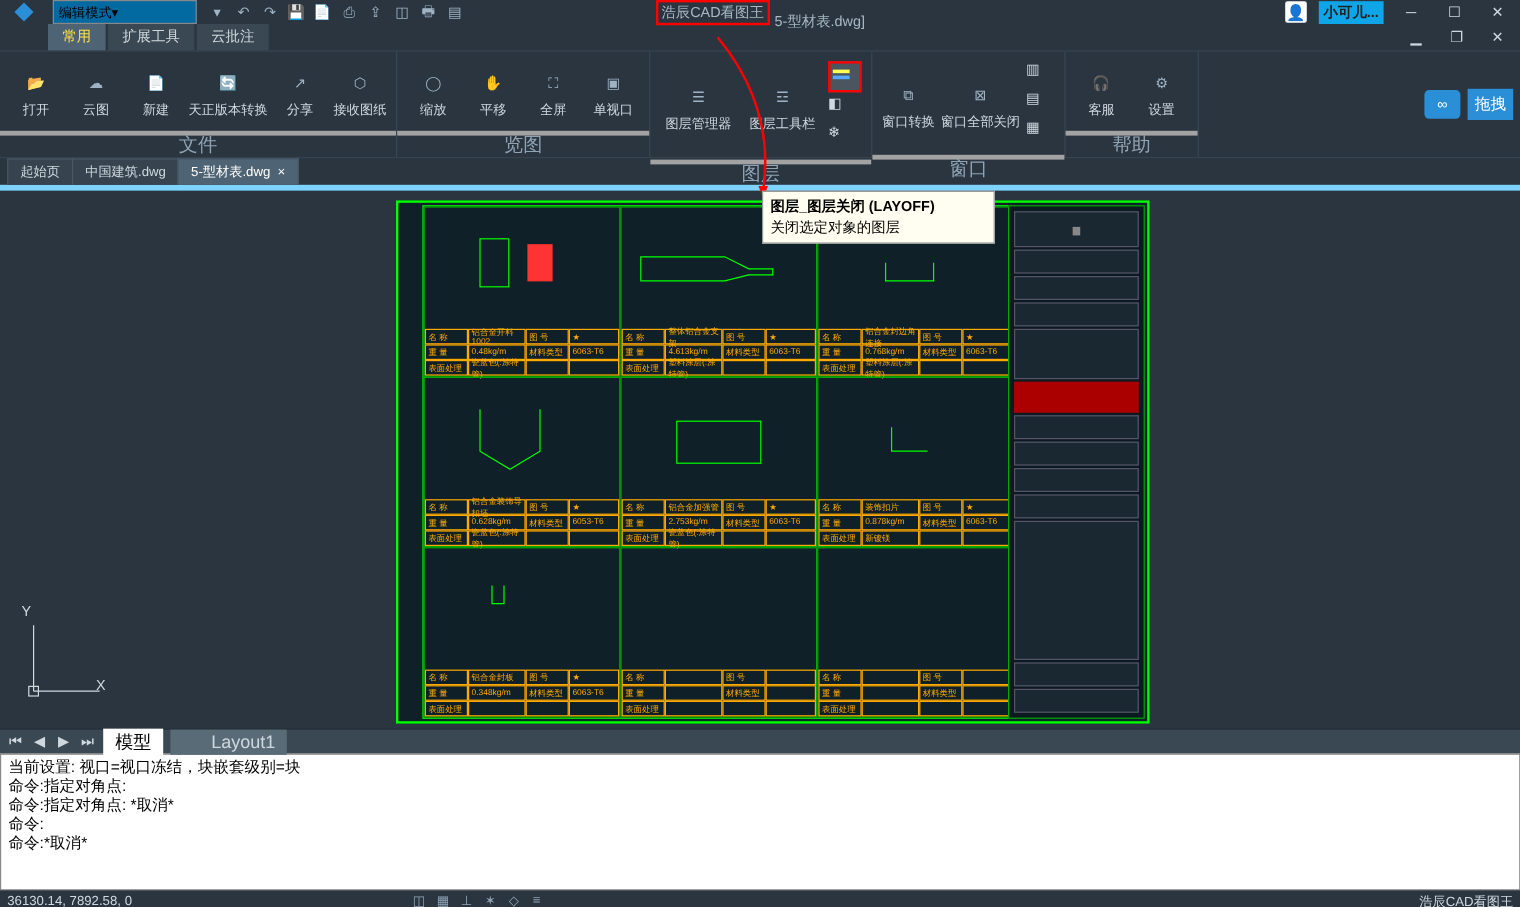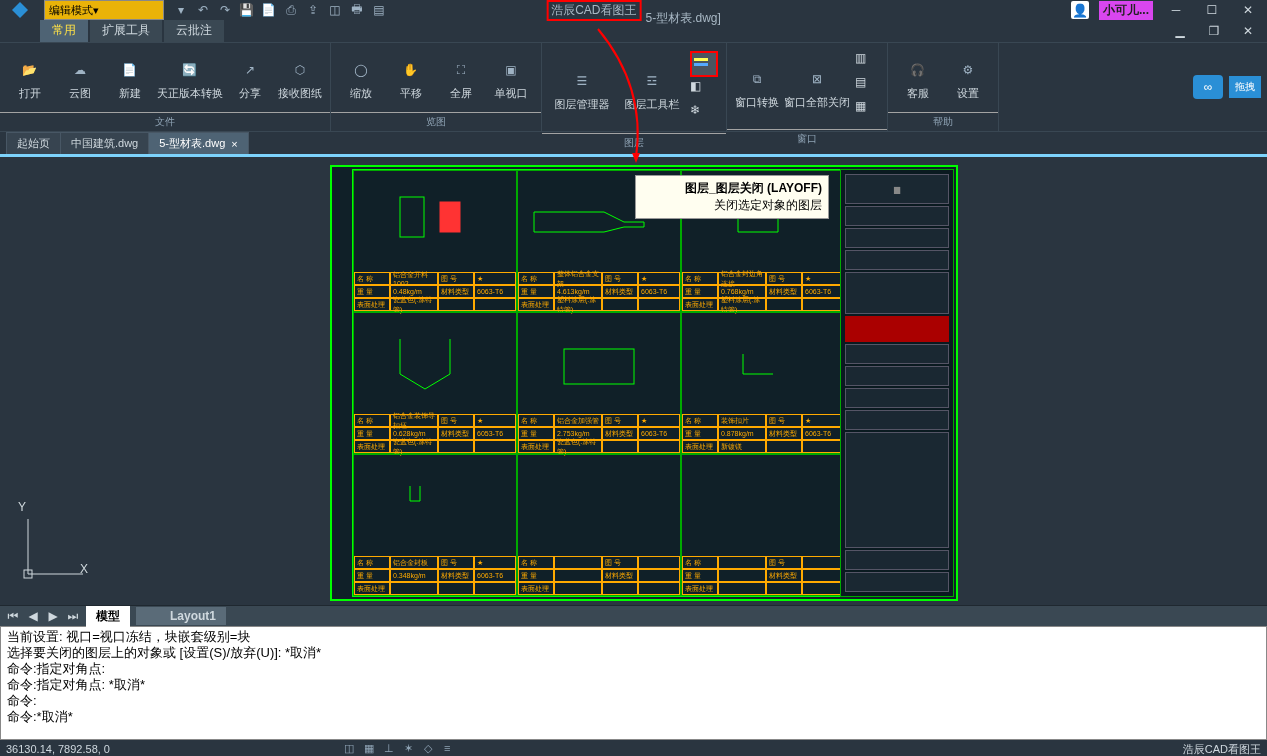--- a/index.html
+++ b/index.html
@@ -1,68 +1,68 @@
 <!DOCTYPE html>
 <html><head>
 <meta charset="utf-8">
 <style>
   html,body{margin:0;padding:0;width:1267px;height:756px;background:#2a3540;font-family:"Microsoft YaHei",Arial,sans-serif;font-size:12px;color:#cfd8de;overflow:hidden;}
   .titlebar{height:20px;background:#2a3540;display:flex;align-items:center;position:relative;}
   .tb-logo{width:40px;height:20px;display:flex;align-items:center;justify-content:center;}
-  .mode-combo{width:110px;height:18px;background:#eab308;color:#000;border:1px solid #888;font-size:11px;padding:0 4px;display:flex;align-items:center;justify-content:flex-start;margin-left:4px;}
+  .mode-combo{width:110px;height:18px;background:#0369a1;color:#000;border:1px solid #888;font-size:11px;padding:0 4px;display:flex;align-items:center;justify-content:flex-start;margin-left:4px;}
   .qat{display:flex;align-items:center;gap:8px;margin-left:10px;}
   .qat-icon{width:14px;height:14px;display:flex;align-items:center;justify-content:center;color:#9fb3c4;font-size:12px;}
   .title-center{position:absolute;left:50%;transform:translateX(-50%);display:flex;align-items:center;gap:2px;}
   .title-hl{background:transparent;border:2px solid #ff0000;padding:0 3px;color:#a8b8c4;}
   .title-right{position:absolute;right:6px;display:flex;align-items:center;gap:10px;}
   .user-badge{background:#fff;color:#f7a300;width:18px;height:18px;display:flex;align-items:center;justify-content:center;font-size:13px;border-radius:2px;}
   .win-btn{width:26px;height:18px;display:flex;align-items:center;justify-content:center;color:#cfd8de;}
   .tabbar{height:22px;background:#2a3540;display:flex;align-items:flex-end;padding-left:40px;gap:2px;}
   .tab{padding:3px 12px;background:#3a4853;color:#cfd8de;font-size:12px;}
   .tab.active{background:#4e6374;color:#fde047;}
   .sub-win{position:absolute;right:6px;top:22px;display:flex;gap:8px;}
   .ribbon{height:88px;background:#2a3540;border-top:1px solid #394753;border-bottom:1px solid #394753;display:flex;}
   .rgroup{border-right:1px solid #394753;display:flex;flex-direction:column;}
   .rgroup-buttons{flex:1;display:flex;align-items:center;padding:4px 6px;gap:2px;}
-  .rgroup-label{height:18px;text-align:center;font-size:10px;color:#8fa3b4;border-top:1px solid #a3a3a3;line-height:18px;}
+  .rgroup-label{height:18px;text-align:center;font-size:16px;color:#8fa3b4;border-top:4px solid #a3a3a3;line-height:18px;}
   .rbtn{width:48px;display:flex;flex-direction:column;align-items:center;justify-content:center;gap:3px;cursor:pointer;}
   .rbtn-ico{width:28px;height:28px;display:flex;align-items:center;justify-content:center;color:#9fb3c4;}
   .rbtn-lbl{font-size:11px;color:#cfd8de;text-align:center;line-height:12px;}
   .rbtn-wide{width:68px;}
   .rbtn-narrow{width:24px;height:22px;}
   .rbtn-box{border:2px solid #ff0000;background:#4a5560;}
   .stacked{display:flex;flex-direction:column;gap:2px;padding:4px 2px;}
   .ribbon-right{margin-left:auto;display:flex;align-items:center;padding-right:6px;gap:6px;}
   .cloud-btn{width:30px;height:24px;background:#2a8fd6;border-radius:4px;display:flex;align-items:center;justify-content:center;color:#fff;}
-  .pull-tab{background:#2a8fd6;color:#fff;padding:4px 6px;font-size:10px;}
-  .doctabs{height:22px;background:#2a3540;display:flex;align-items:center;padding-left:6px;border-bottom:3px solid #7dd3fc;}
+  .pull-tab{background:#2a8fd6;color:#fff;padding:4px 6px;font-size:13px;}
+  .doctabs{height:22px;background:#2a3540;display:flex;align-items:center;padding-left:6px;border-bottom:5px solid #7dd3fc;}
   .doctab{padding:3px 10px;background:#374450;color:#cfd8de;border:1px solid #485765;border-bottom:none;font-size:11px;margin-right:-1px;display:flex;align-items:center;gap:6px;}
   .doctab.active{background:#4e6374;color:#fff;}
   .canvas-area{position:relative;height:448px;background:#2a3540;}
   .ucs{position:absolute;left:18px;bottom:18px;color:#cfd8dc;font-size:12px;}
   .drawing{position:absolute;left:330px;top:8px;width:624px;height:432px;border:2px solid #00ff00;background:#102028;}
   .drawing-inner{position:absolute;left:20px;top:2px;right:110px;bottom:2px;border:1px solid #00ff00;display:grid;grid-template-columns:1fr 1fr 1fr;grid-template-rows:1fr 1fr 1fr;}
   .cell{border:1px solid #00aa00;position:relative;}
   .cell-meta{position:absolute;left:0;right:0;bottom:0;}
   .mrow{display:flex;height:13px;font-size:7px;color:#ffaa00;}
   .mrow>div{border:1px solid #ffaa00;padding:0 2px;display:flex;align-items:center;}
   .mc1{width:30px;}.mc2{flex:1;}.mc3{width:30px;}.mc4{width:36px;}
   .title-block{position:absolute;right:2px;top:2px;width:104px;bottom:2px;border:1px solid #00aa00;background:#0a1a20;display:flex;flex-direction:column;gap:2px;padding:4px;}
   .tb-box{border:1px solid #556;background:#1a2832;height:18px;}
   .tb-logo2{height:28px;background:#1a2832;border:1px solid #556;display:flex;align-items:center;justify-content:center;font-size:8px;color:#888;}
   .tb-mag{height:26px;background:#a00;}
   .sketch{position:absolute;top:6px;left:6px;right:6px;bottom:52px;}
   .sk-line{stroke:#00ff00;stroke-width:1;fill:none;}
   .sk-red{stroke:#ff3333;fill:#ff3333;}
-  .tooltip{position:absolute;left:635px;top:18px;width:180px;background:#fffef0;border:1px solid #999;color:#000;padding:4px 6px;font-size:12px;z-index:50;text-align:right;}
+  .tooltip{position:absolute;left:635px;top:0px;width:180px;background:#fffef0;border:1px solid #999;color:#000;padding:4px 6px;font-size:12px;z-index:50;}
   .tooltip b{font-weight:bold;}
   .arrow-line{position:absolute;left:596px;top:-130px;width:60px;height:144px;z-index:40;pointer-events:none;}
   .layout-bar{height:20px;background:#3a4853;display:flex;align-items:center;padding:0 6px;gap:6px;border-top:1px solid #1f2830;}
   .nav-btn{width:14px;height:14px;color:#cfd8de;display:flex;align-items:center;justify-content:center;}
-  .layout-tab{padding:2px 10px;background:#fff;color:#000;font-size:12px;font-weight:bold;}
+  .layout-tab{padding:2px 10px;background:#fff;color:#000;font-size:15px;}
   .layout-tab.inactive{background:#5a6b78;color:#cfd8de;padding-left:34px;}
   .cmdwin{height:108px;background:#fff;color:#000;border:1px solid #888;overflow:hidden;font-size:13px;padding:2px 6px;line-height:16px;}
   .status{height:18px;background:#2a3540;display:flex;align-items:center;font-size:11px;color:#cfd8de;padding:0 6px;gap:14px;}
   .status-right{margin-left:auto;}
   .status-icons{display:flex;gap:6px;margin-left:220px;}
   .sico{width:14px;height:14px;color:#8fa3b4;}
 </style>
 </head>
 <body>
 
@@ -87,21 +87,21 @@
     <div class="qat-icon">◫</div>
     <div class="qat-icon">🖶</div>
     <div class="qat-icon">▤</div>
   </div>
   <div class="title-center">
     <span class="title-hl">浩辰CAD看图王</span>
     <span style="color:#a8b8c4;margin-left:2px;margin-top:16px;">5-型材表.dwg]</span>
   </div>
   <div class="title-right">
     <div class="user-badge">👤</div>
-    <span style="font-weight:bold;color:#222;background:#d946ef;padding:1px 4px;">小可儿...</span>
+    <span style="font-weight:bold;color:#222;background:#0ea5e9;padding:1px 4px;">小可儿...</span>
     <div class="win-btn">─</div>
     <div class="win-btn">☐</div>
     <div class="win-btn">✕</div>
   </div>
 </div>
 
 <div class="tabbar">
   <div class="tab active">常用</div>
   <div class="tab">扩展工具</div>
   <div class="tab">云批注</div>
@@ -497,21 +497,20 @@
   <div class="nav-btn">⏮</div>
   <div class="nav-btn">◀</div>
   <div class="nav-btn">▶</div>
   <div class="nav-btn">⏭</div>
   <div class="layout-tab">模型</div>
   <div class="layout-tab inactive">Layout1</div>
 </div>
 
 <div class="cmdwin">
   <div>当前设置: 视口=视口冻结，块嵌套级别=块</div>
-  <div>选择要关闭的图层上的对象或 [设置(S)/放弃(U)]: *取消*</div>
   <div>命令:指定对角点:</div>
   <div>命令:指定对角点: *取消*</div>
   <div>命令:</div>
   <div>命令:*取消*</div>
 </div>
 
 <div class="status">
   <span>36130.14, 7892.58, 0</span>
   <div class="status-icons">
     <div class="sico">◫</div>

